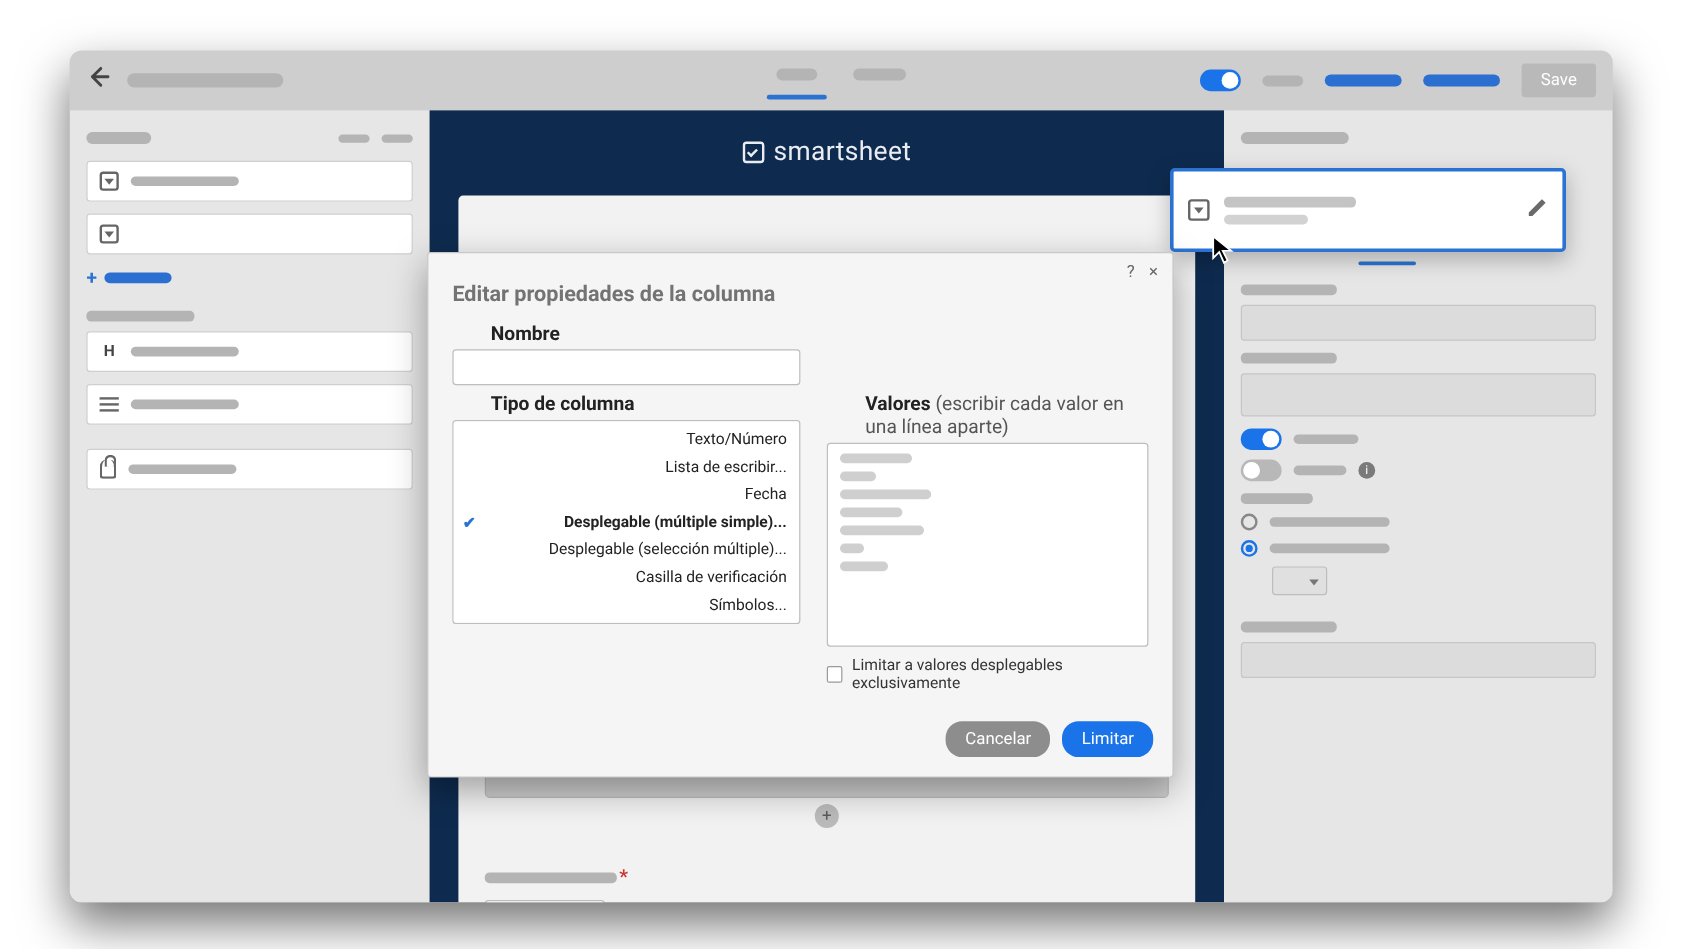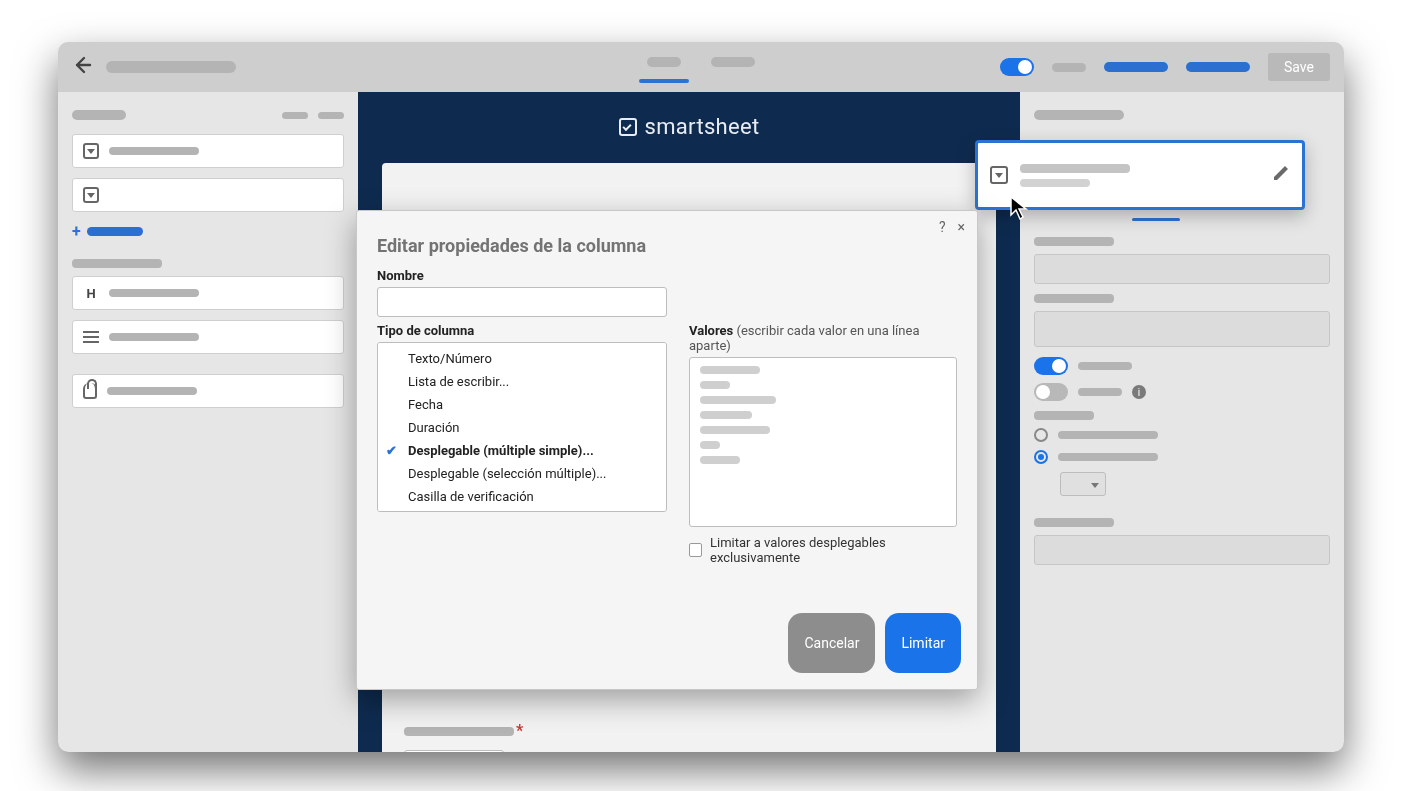--- a/index.html
+++ b/index.html
@@ -82,33 +82,33 @@
   .popout .edit-ic { color:#666; }
   .cursor-svg { position:absolute; left:1010px; top:196px; z-index:41; }
 
   
   .modal { position:absolute; left:356px; top:210px; width:622px; background:#f5f5f5; border:1px solid #c8c8c8; border-radius:3px; box-shadow:0 10px 30px rgba(0,0,0,.35); z-index:50; }
   .modal .hdr { display:flex; justify-content:flex-end; gap:12px; padding:8px 12px 0; color:#666; font-size:14px; }
   .modal .hdr span { cursor:pointer; }
   .modal h2 { font-size:18px; font-weight:700; color:#737373; padding:0 20px 12px; }
   .modal .body { padding:0 20px 16px; display:grid; grid-template-columns: 290px 1fr; column-gap:22px; row-gap:6px; }
   .modal .full { grid-column:1 / -1; }
-  .modal label.sec { font-size:13px; font-weight:700; color:#222; display:block; margin-bottom:4px; }
+  .modal label.sec { font-size:16px; font-weight:700; color:#222; display:block; margin-bottom:4px;margin-left:32px; }
   .modal label.sec .hint { font-weight:400; color:#555; }
   .modal .txt { width:100%; height:30px; background:#fff; border:1px solid #bdbdbd; border-radius:3px; padding:4px 8px; color:#888; font-size:13px; }
   .listbox { background:#fff; border:1px solid #bdbdbd; border-radius:3px; height:170px; overflow:auto; padding:4px 0; }
-  .listbox .opt { font-size:13px; color:#222; padding:4px 10px 4px 30px; position:relative; cursor:default; }
+  .listbox .opt { font-size:13px; color:#222; padding:4px 10px 4px 30px; position:relative; cursor:default;text-align:right; }
   .listbox .opt.sel { font-weight:700; }
   .listbox .opt.sel::before { content:"✔"; position:absolute; left:8px; top:4px; color:#2b73d2; font-size:13px; }
   .valbox { background:#fff; border:1px solid #bdbdbd; border-radius:3px; height:170px; padding:8px 10px; display:flex; flex-direction:column; gap:7px; }
   .valbox .vph { height:8px; background:#cfcfcf; border-radius:4px; }
   .chk-row { display:flex; align-items:center; gap:8px; font-size:13px; color:#333; margin-top:8px; }
   .chk { width:14px; height:14px; border:1px solid #999; border-radius:2px; background:#fff; }
   .modal .ftr { display:flex; justify-content:flex-end; gap:10px; padding:8px 16px 16px; }
-  .btn { border:none; border-radius:14px; padding:22px 16px; font-size:14px; cursor:pointer;margin-top:24px; }
+  .btn { border:none; border-radius:14px; padding:7px 16px; font-size:14px; cursor:pointer; }
   .btn-sec { background:#8d8d8d; color:#fff; }
   .btn-pri { background:#1a73e8; color:#fff; }
 
   
   .r-tabs { display:flex; gap:26px; justify-content:center; margin:80px 0 16px; }
   .r-tabs .t { position:relative; padding-bottom:12px; }
   .r-tabs .t .ph { width:32px; height:9px; }
   .r-tabs .t.active::after { content:""; position:absolute; left:-8px; right:-8px; bottom:0; height:3px; background:#2b73d2; border-radius:2px; }
 </style>
 </head>
@@ -267,21 +267,20 @@
         <label class="sec">Nombre</label>
         <input class="txt" style="width: 290px;" value="">
       </div>
 
       <div>
         <label class="sec">Tipo de columna</label>
         <div class="listbox" id="type-listbox">
             <div class="opt">Texto/Número</div>
             <div class="opt">Lista de escribir...</div>
             <div class="opt">Fecha</div>
-            <div class="opt">Duración</div>
             <div class="opt sel">Desplegable (múltiple simple)...</div>
             <div class="opt">Desplegable (selección múltiple)...</div>
             <div class="opt">Casilla de verificación</div>
             <div class="opt">Símbolos...</div>
           </div>
       </div>
 
       <div>
         <label class="sec">
           <span>Valores</span>

